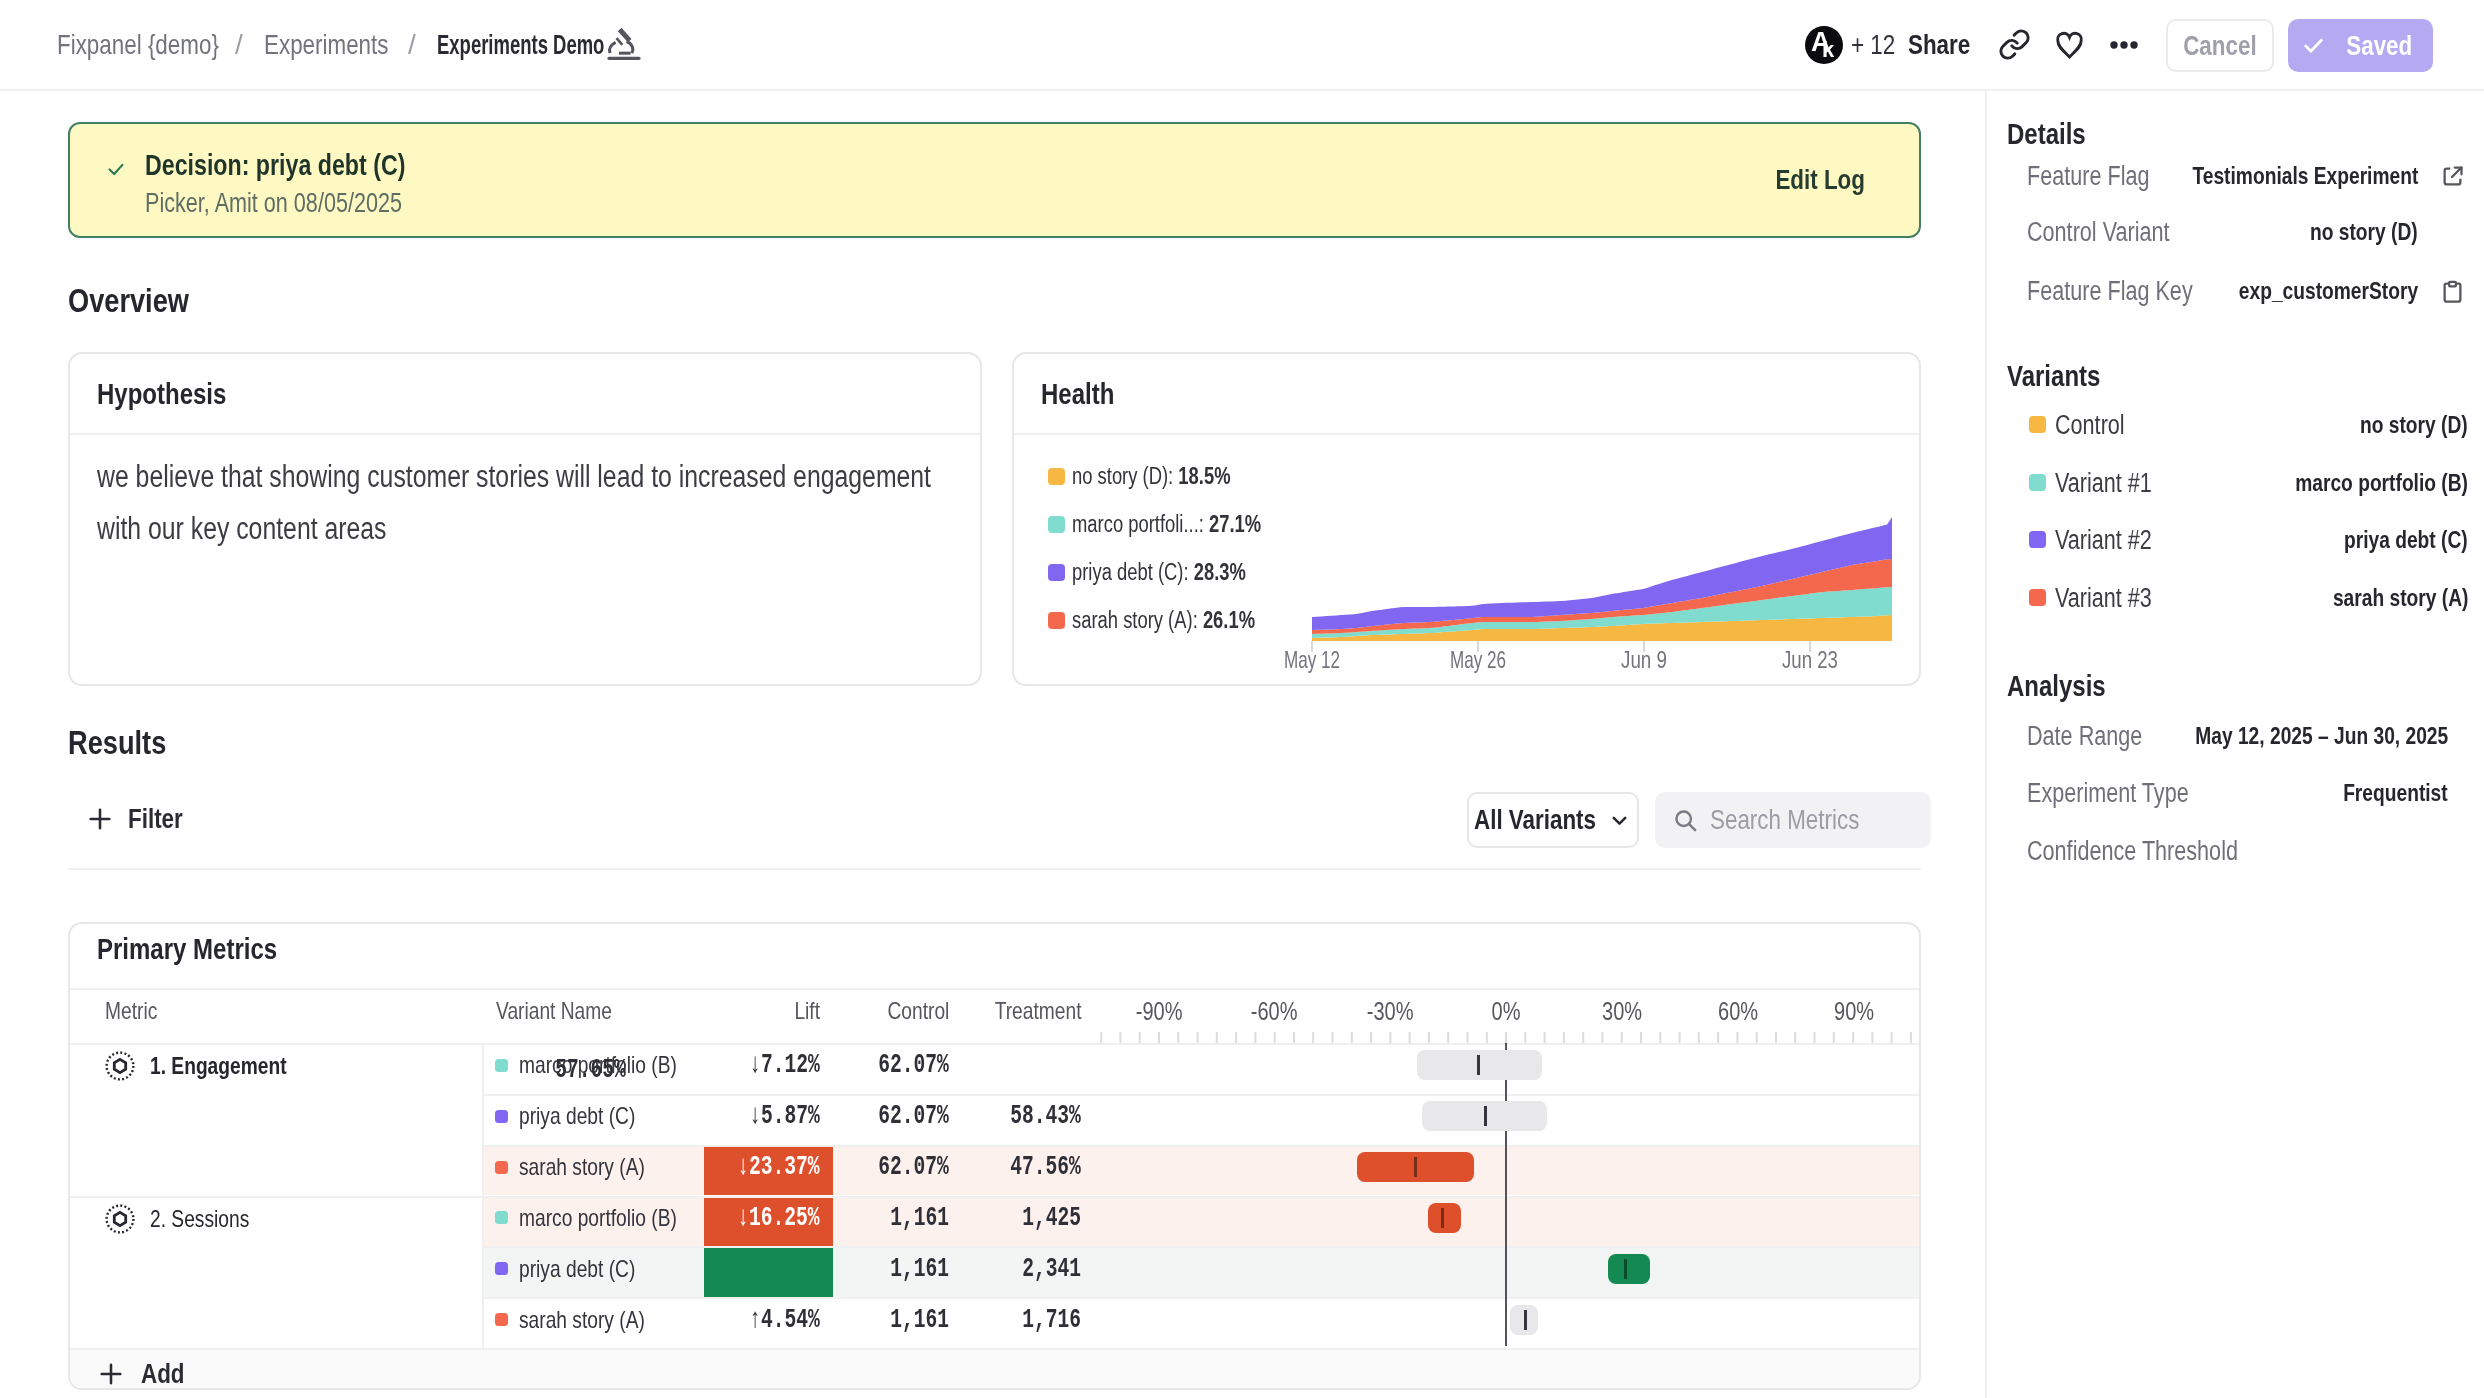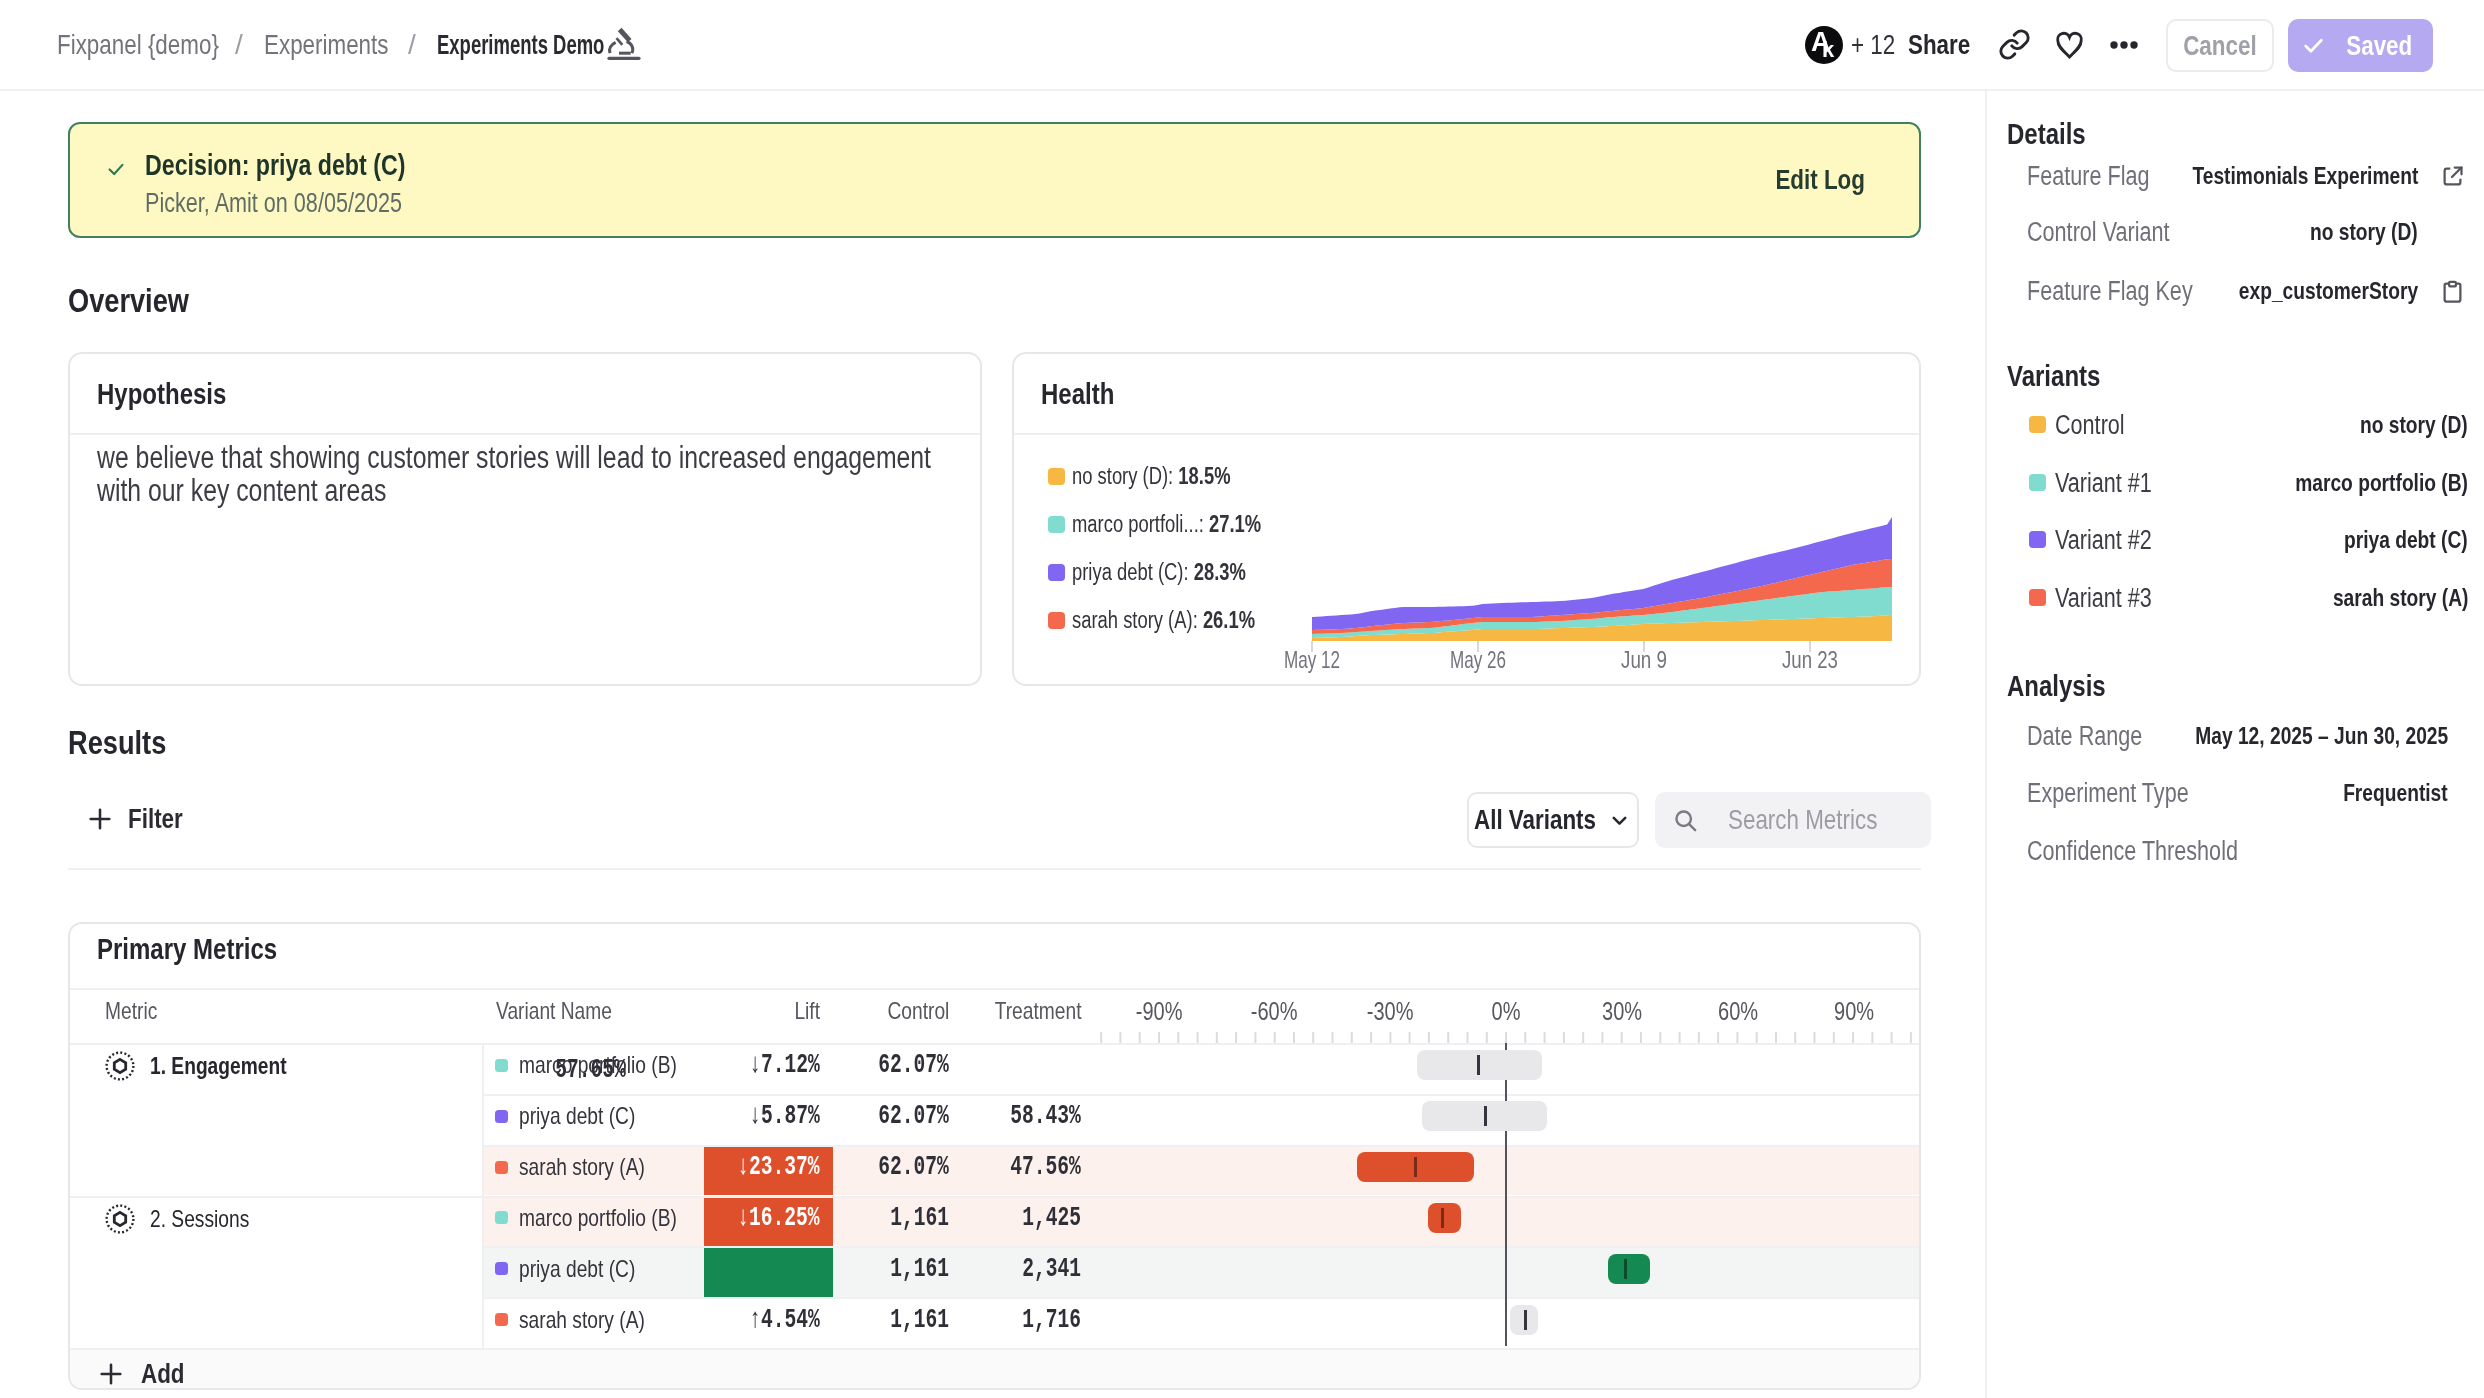--- a/index.html
+++ b/index.html
@@ -20,27 +20,27 @@
 .banner { position:absolute; left:68px; top:31px; width:1853px; height:116px; background:#fef9c3; border:2px solid #418061; border-radius:12px; }
 .banner .ck { position:absolute; left:35px; top:34px; }
 .banner .t1 { position:absolute; left:75px; top:25px; font-size:29px; font-weight:bold; color:#1f3529; }
 .banner .t2 { position:absolute; left:75px; top:64px; font-size:27px; color:#5f6d65; }
 .banner .editlog { position:absolute; right:54px; top:40px; font-size:28px; font-weight:bold; color:#273c30; }
 .h-overview { position:absolute; left:68px; top:190px; font-size:34px; font-weight:bold; color:#26262e; }
 .card { position:absolute; background:#fff; border:2px solid #e7e7ea; border-radius:14px; }
 #card-hyp { left:68px; top:261px; width:914px; height:334px; }
 #card-health { left:1012px; top:261px; width:909px; height:334px; }
 .card .hd { height:81px; border-bottom:2px solid #efeff1; display:flex; align-items:center; padding-left:27px; font-size:30px; font-weight:bold; color:#26262e; }
-#card-hyp .body { padding:6px 27px 0 27px; font-size:31px; line-height:33px; color:#3c3c44; }
+#card-hyp .body { padding:16px 27px 0 27px; font-size:31px; line-height:52px; color:#3c3c44; }
 .leg { position:absolute; left:34px; display:flex; align-items:center; gap:7px; font-size:23px; color:#33333b; height:34px; }
 .leg .sq { width:17px; height:17px; border-radius:4px; flex:none; }
 .h-results { position:absolute; left:68px; top:632px; font-size:34px; font-weight:bold; color:#26262e; }
 .filterbtn { position:absolute; left:86px; top:700px; height:56px; display:flex; align-items:center; gap:14px; font-size:28px; font-weight:bold; color:#2b2b33; }
 .allvar { position:absolute; left:1467px; top:701px; width:172px; height:56px; border:2px solid #e7e7ea; border-radius:10px; background:#fff; display:flex; align-items:center; justify-content:center; gap:10px; font-size:28px; font-weight:bold; color:#26262e; }
-.search { position:absolute; left:1655px; top:701px; width:276px; height:56px; background:#f2f2f4; border-radius:10px; display:flex; align-items:center; padding-left:16px; gap:28px; font-size:28px; color:#9c9ca5; }
+.search { position:absolute; left:1655px; top:701px; width:276px; height:56px; background:#f2f2f4; border-radius:10px; display:flex; align-items:center; padding-left:16px; gap:10px; font-size:28px; color:#9c9ca5; }
 .hr1 { position:absolute; left:68px; top:777px; width:1853px; height:2px; background:#f0f0f2; }
 #card-pm { left:68px; top:831px; width:1853px; height:468px; overflow:hidden; }
 #card-pm .title { position:absolute; left:27px; top:8px; font-size:30px; font-weight:bold; color:#26262e; }
 .thead span { position:absolute; font-size:24px; color:#56565f; display:inline-block; }
 .tline { position:absolute; left:0; width:1849px; height:2px; background:#f0f0f2; }
 .sq16 { width:17px; height:17px; border-radius:4px; display:inline-block; }
 .vname { font-size:24px; color:#34343c; }
 .num { font-family:"Liberation Mono", monospace; font-size:28px; font-weight:bold; color:#2f2f37; position:absolute; text-align:right; }
 .zero-line { position:absolute; width:2px; background:#53535c; }
 .bar { position:absolute; height:30px; border-radius:8px; }

